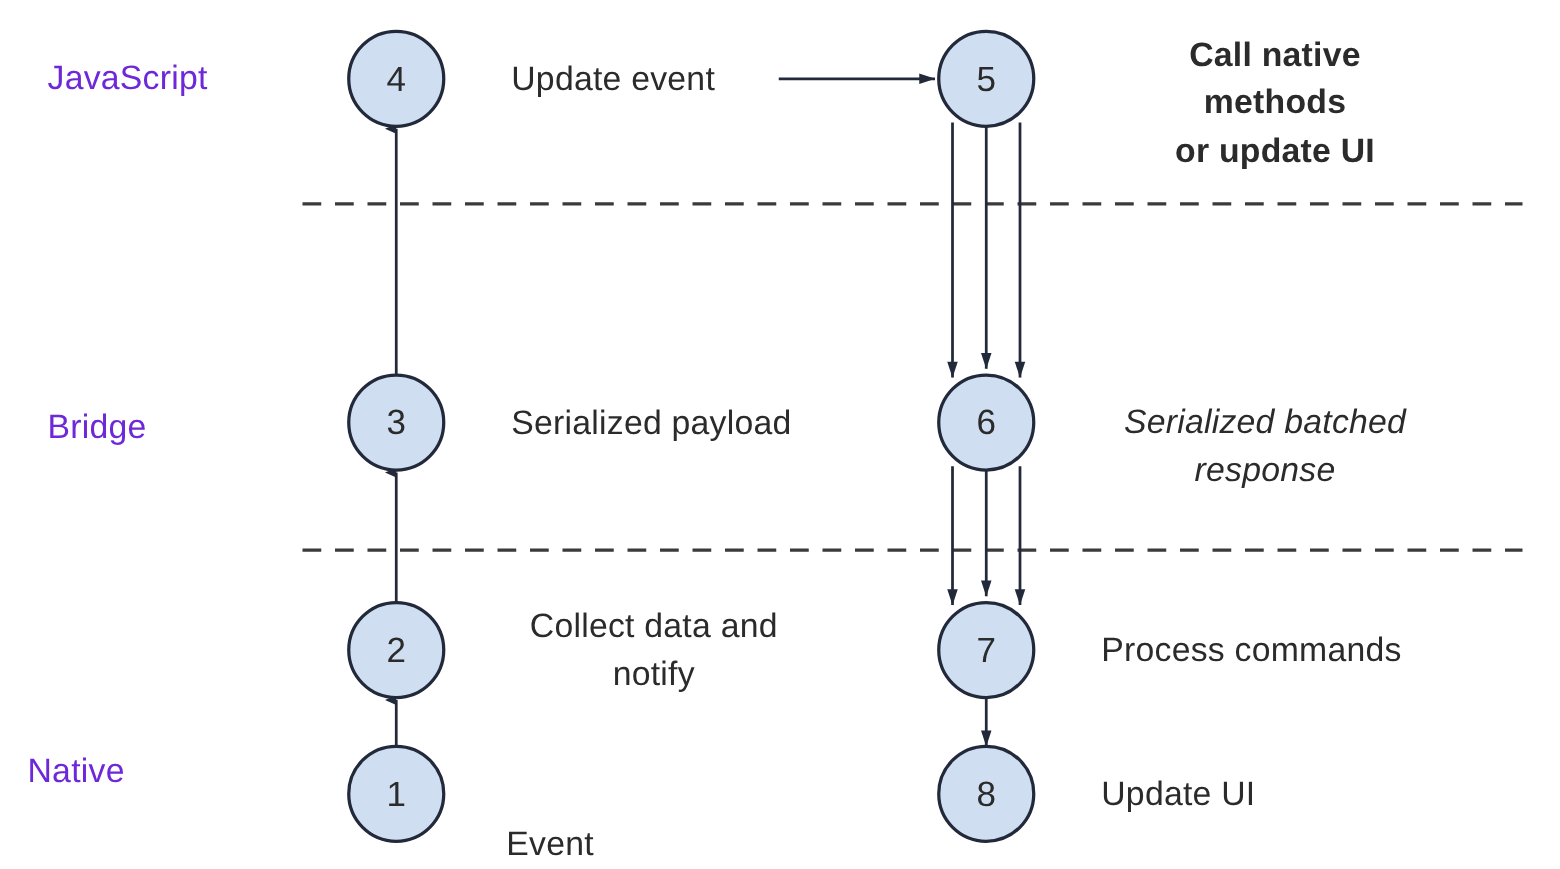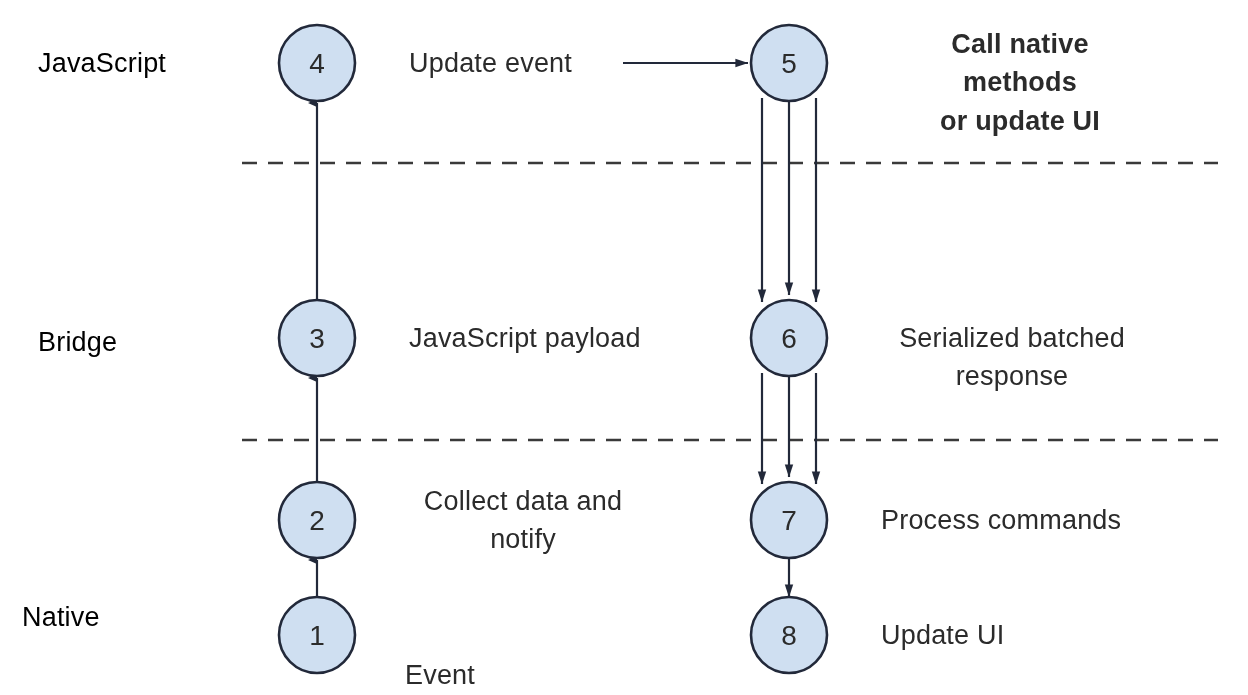--- a/index.html
+++ b/index.html
@@ -22,21 +22,21 @@
   #diagram-svg {
     position: absolute;
     left: 0;
     top: 0;
     width: 1248px;
     height: 695px;
   }
   .lane-label {
     position: absolute;
     font-size: 27px;
-    color: #000000;
+    color: #6d28d9;
     white-space: nowrap;
     letter-spacing: 0.2px;
   }
   .node-num {
     font-family: "Liberation Sans", sans-serif;
     font-size: 28px;
     fill: #2b2b2b;
   }
   .step-label {
     position: absolute;
@@ -118,23 +118,23 @@
 
   <div id="lane-labels">
       <div class="lane-label" style="left: 38px; top: 63px; transform: translateY(-50%);">JavaScript</div>
       <div class="lane-label" style="left: 38px; top: 342px; transform: translateY(-50%);">Bridge</div>
       <div class="lane-label" style="left: 22px; top: 617px; transform: translateY(-50%);">Native</div>
     </div>
   <div id="step-labels">
       <div class="step-label" style="top: 635px; left: 405px; transform: translateY(-50%); text-align: left; margin-top: 40px;">Event</div>
       <div class="step-label" style="top: 520px; left: 523px; transform: translate(-50%, -50%);">Collect data and
 notify</div>
-      <div class="step-label" style="top: 338px; left: 409px; transform: translateY(-50%); text-align: left;">JavaScript payload</div>
+      <div class="step-label" style="top: 338px; left: 409px; transform: translateY(-50%); text-align: left;">Serialized payload</div>
       <div class="step-label" style="top: 63px; left: 409px; transform: translateY(-50%); text-align: left;">Update event</div>
       <div class="step-label" style="top: 82px; left: 1020px; transform: translate(-50%, -50%); font-weight: bold;">Call native methods
 or update UI</div>
-      <div class="step-label" style="top: 357px; left: 1012px; transform: translate(-50%, -50%);">Serialized batched
+      <div class="step-label" style="top: 357px; left: 1012px; transform: translate(-50%, -50%); font-style: italic;">Serialized batched
 response</div>
       <div class="step-label" style="top: 520px; left: 881px; transform: translateY(-50%); text-align: right;">Process commands</div>
       <div class="step-label" style="top: 635px; left: 881px; transform: translateY(-50%); text-align: left;">Update UI</div>
     </div>
 
 </div>
 
 </body></html>

